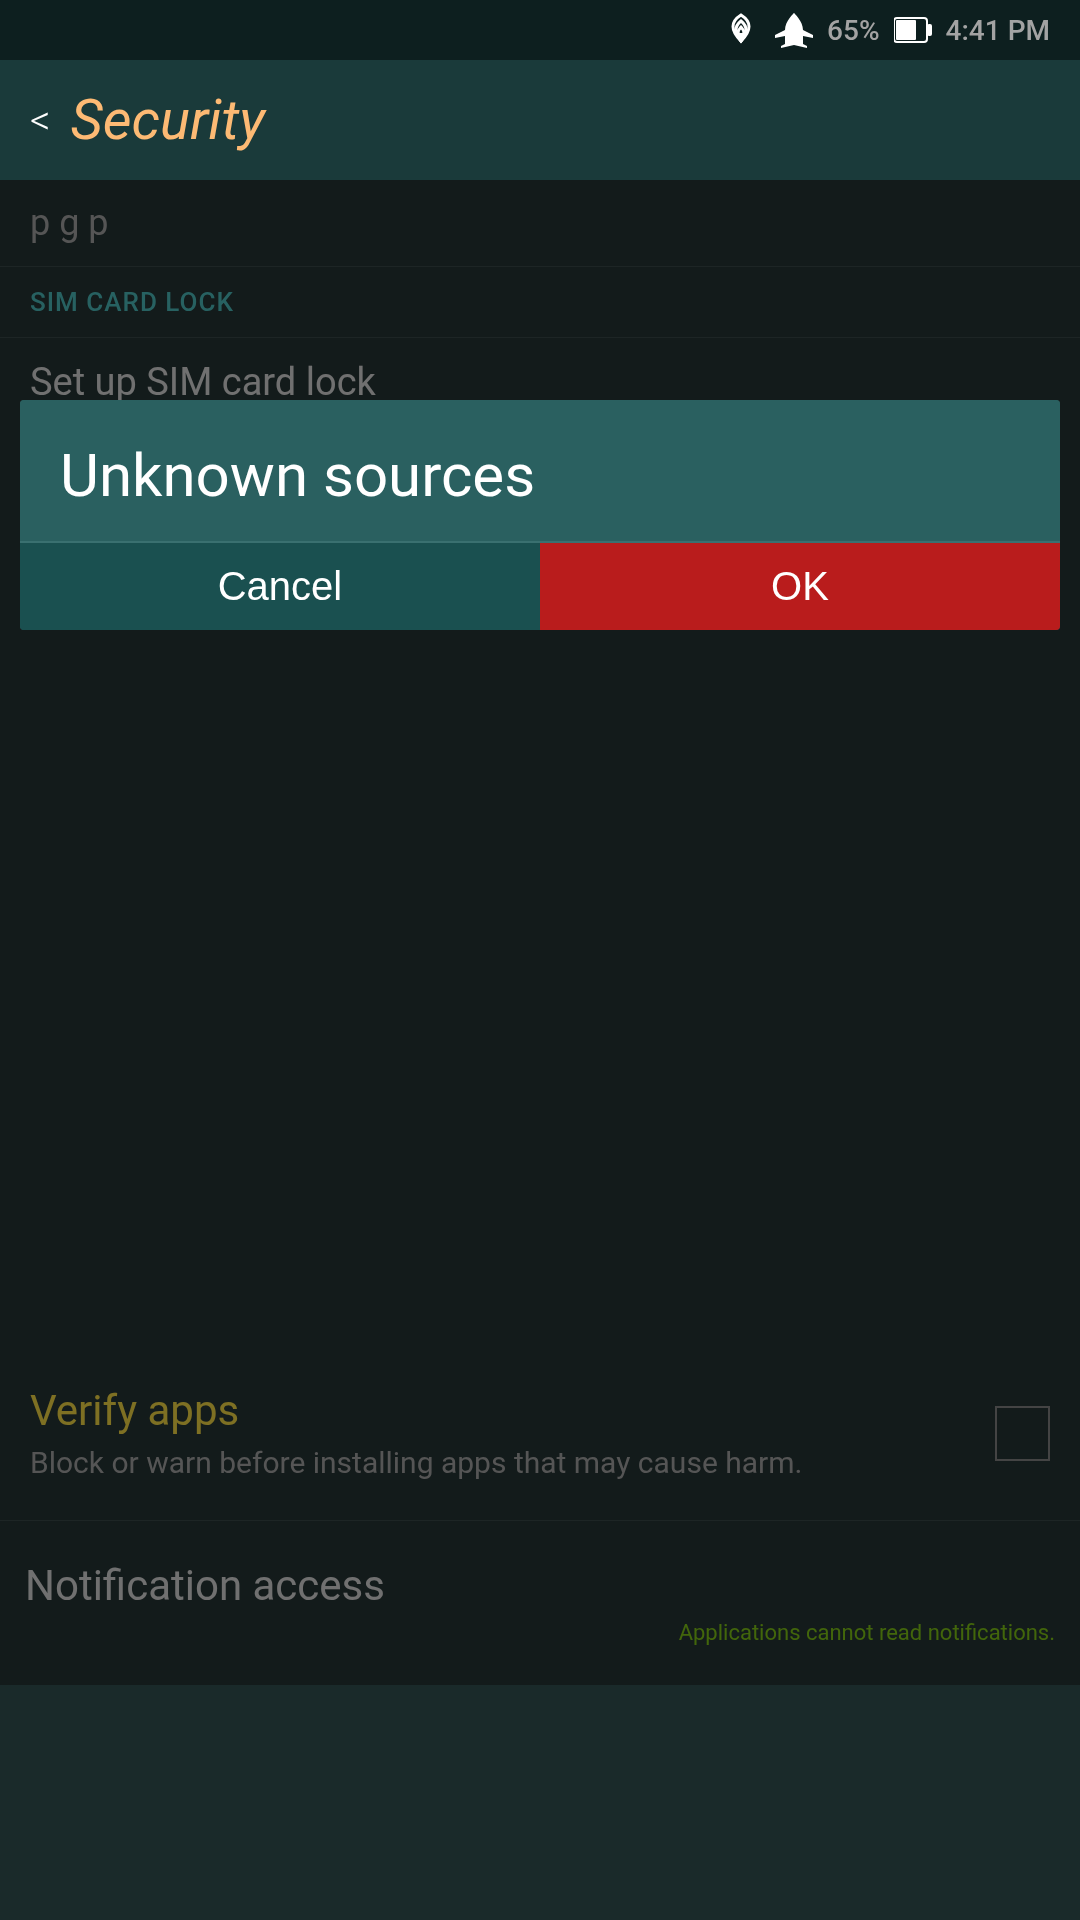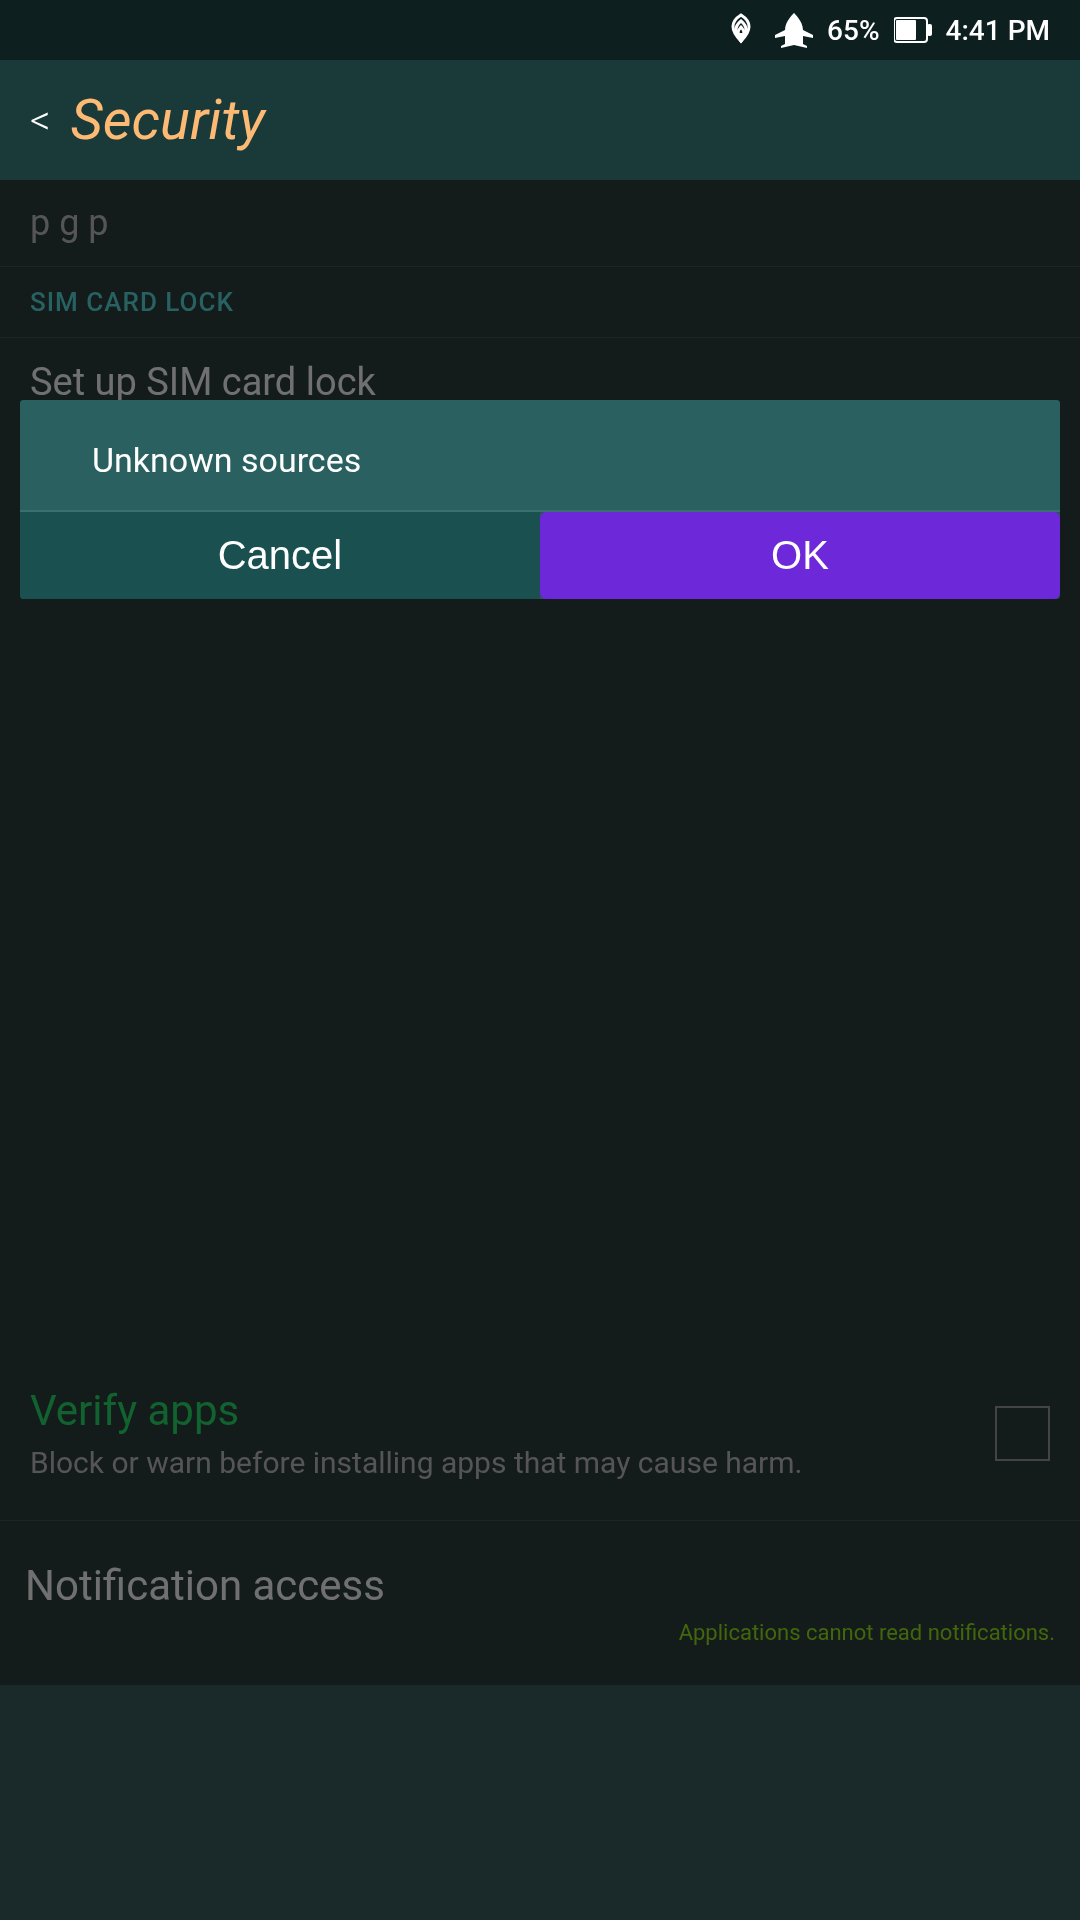--- a/index.html
+++ b/index.html
@@ -29,21 +29,21 @@
       gap: 18px;
     }
 
     .status-icons {
       display: flex;
       align-items: center;
       gap: 14px;
     }
 
     .status-text {
-      color: #ffffff;
+      color: #a3a3a3;
       font-size: 28px;
       font-weight: 500;
     }
 
     
     .header {
       width: 100%;
       height: 120px;
       background-color: #1a3a3a;
       display: flex;
@@ -128,23 +128,22 @@
     }
 
     .dialog-header {
       background-color: #2a6060;
       padding: 40px 40px 30px;
       border-bottom: 1px solid #3a7070;
     }
 
     .dialog-title {
       color: #ffffff;
-      font-size: 34px;
-      font-weight: 400;
-      margin-left: 32px;
+      font-size: 60px;
+      font-weight: 400;
     }
 
     .dialog-body {
       padding: 50px 40px 50px;
     }
 
     .dialog-message {
       color: #ffffff;
       font-size: 38px;
       line-height: 1.6;
@@ -168,44 +167,43 @@
       border: none;
       outline: none;
     }
 
     .btn-cancel {
       background-color: #1a5050;
       color: #ffffff;
     }
 
     .btn-ok {
-      background-color: #6d28d9;
-      color: #ffffff;
-      border-radius: 6px;
+      background-color: #b91c1c;
+      color: #ffffff;
     }
 
     
     .content-below {
       background-color: #263636;
     }
 
     .verify-apps-item {
       padding: 40px 30px;
       display: flex;
       align-items: center;
       justify-content: space-between;
       border-bottom: 1px solid #3a4a4a;
     }
 
     .verify-apps-text {
       flex: 1;
     }
 
     .verify-title {
-      color: #22c55e;
+      color: #fde047;
       font-size: 42px;
       font-weight: 400;
       margin-bottom: 10px;
     }
 
     .verify-subtitle {
       color: #aaaaaa;
       font-size: 30px;
     }
 

